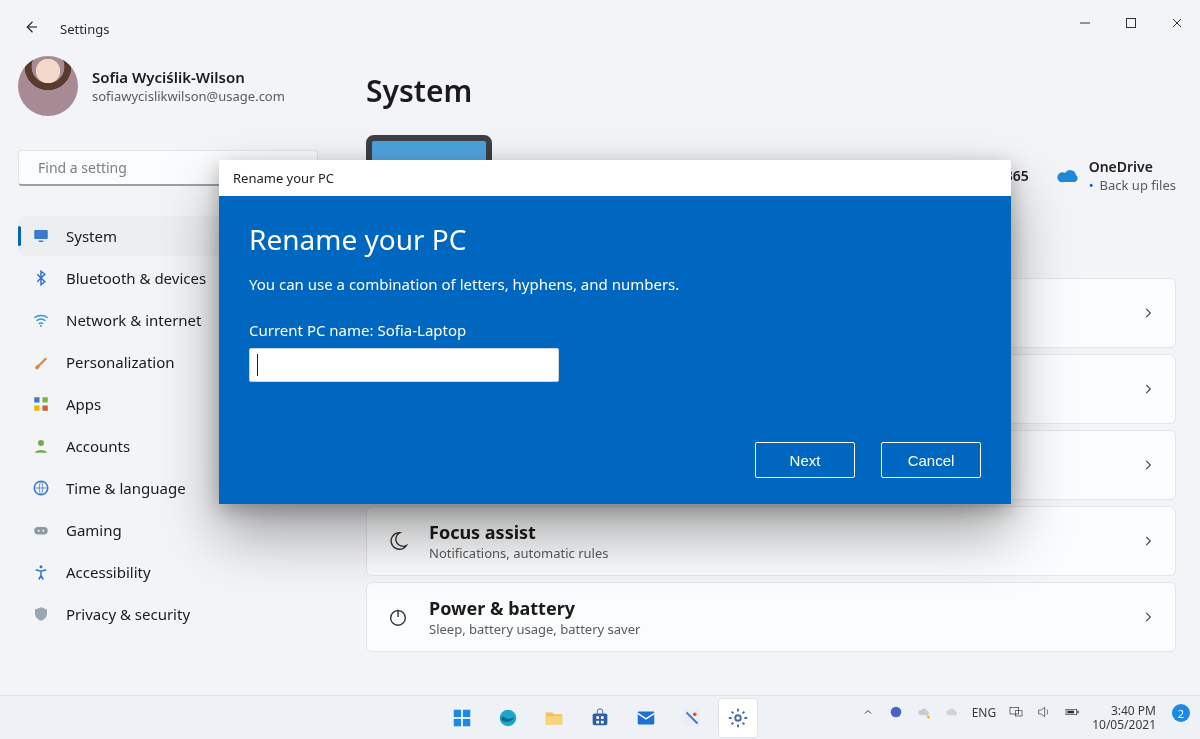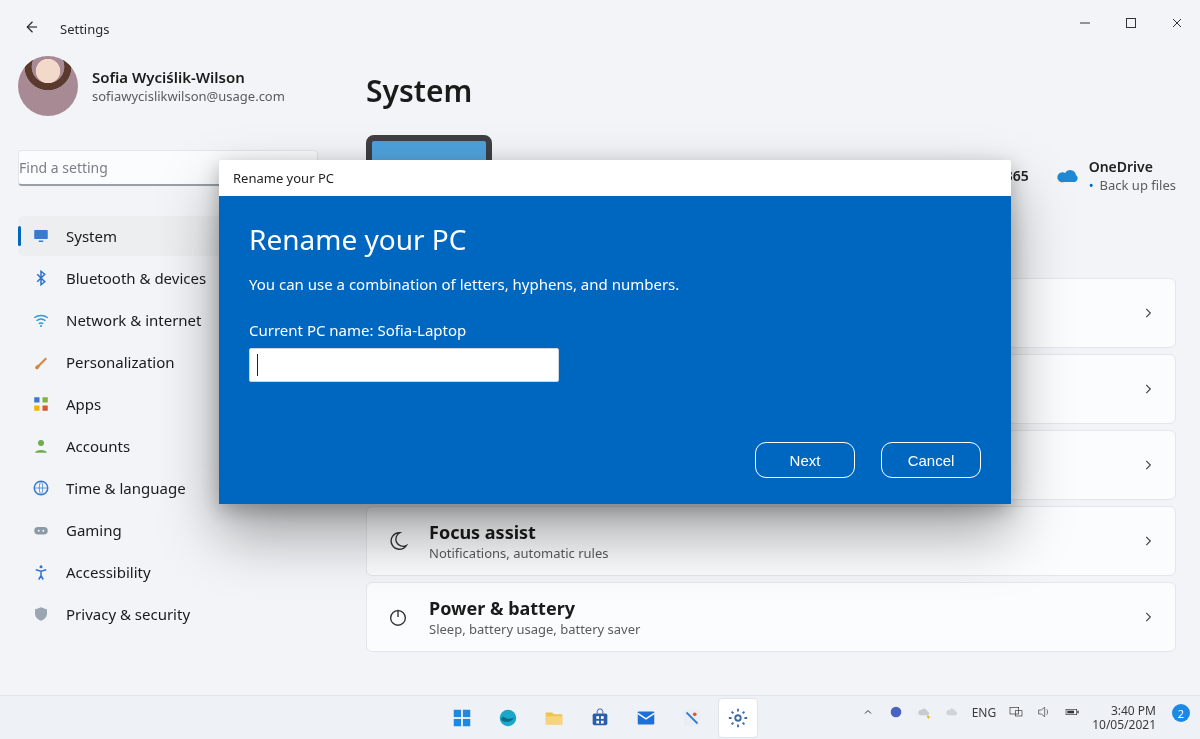--- a/index.html
+++ b/index.html
@@ -58,21 +58,21 @@
   .avatar::after{ 
     content:""; position:absolute; inset:0;
     background: radial-gradient(circle at 50% 18%, transparent 0 28%, #5b3a2e 29% 40%, transparent 41%);
   }
   .user-name { font-weight:600; font-size:15px; }
   .user-email { font-size:13px; color:var(--muted); }
 
   .search {
     width:300px; height:36px; background:#fbfcfd; border:1px solid #e3e5e9;
     border-bottom:2px solid #9aa0a8; border-radius:4px; display:flex; align-items:center;
-    padding:0 0; color:#7a7f87; font-size:14px; justify-content:space-between;
+    padding:0 19px; color:#7a7f87; font-size:14px; justify-content:space-between;
     margin-bottom:30px;
   }
   .search .mag { width:16px; height:16px; }
 
   .nav { display:flex; flex-direction:column; gap:2px; }
   .nav-item {
     display:flex; align-items:center; gap:16px;
     padding:10px 12px 10px 14px; border-radius:6px; font-size:15px;
     position:relative;
   }
@@ -157,21 +157,21 @@
   .dlg-caret::after{
     content:""; position:absolute; left:8px; top:6px; width:1px; height:22px; background:#222;
     animation: blink 1.1s step-end infinite;
   }
   @keyframes blink { 50% { opacity:0; } }
   .dlg-actions {
     display:flex; gap:26px; justify-content:flex-end; margin-top:60px;
   }
   .dlg-btn {
     min-width:100px; height:36px; border:1.5px solid #fff; background:transparent;
-    color:#fff; font-size:15px; border-radius:11px; padding:0 22px;
+    color:#fff; font-size:15px; border-radius:2px; padding:0 22px;
   }
 
   
   .taskbar {
     position:absolute; left:0; right:0; bottom:0; height:44px;
     background:#eef1f6; border-top:1px solid #dfe3ea;
     display:flex; align-items:center; padding:0 10px;
   }
   .tb-center {
     position:absolute; left:50%; transform:translateX(-50%);

